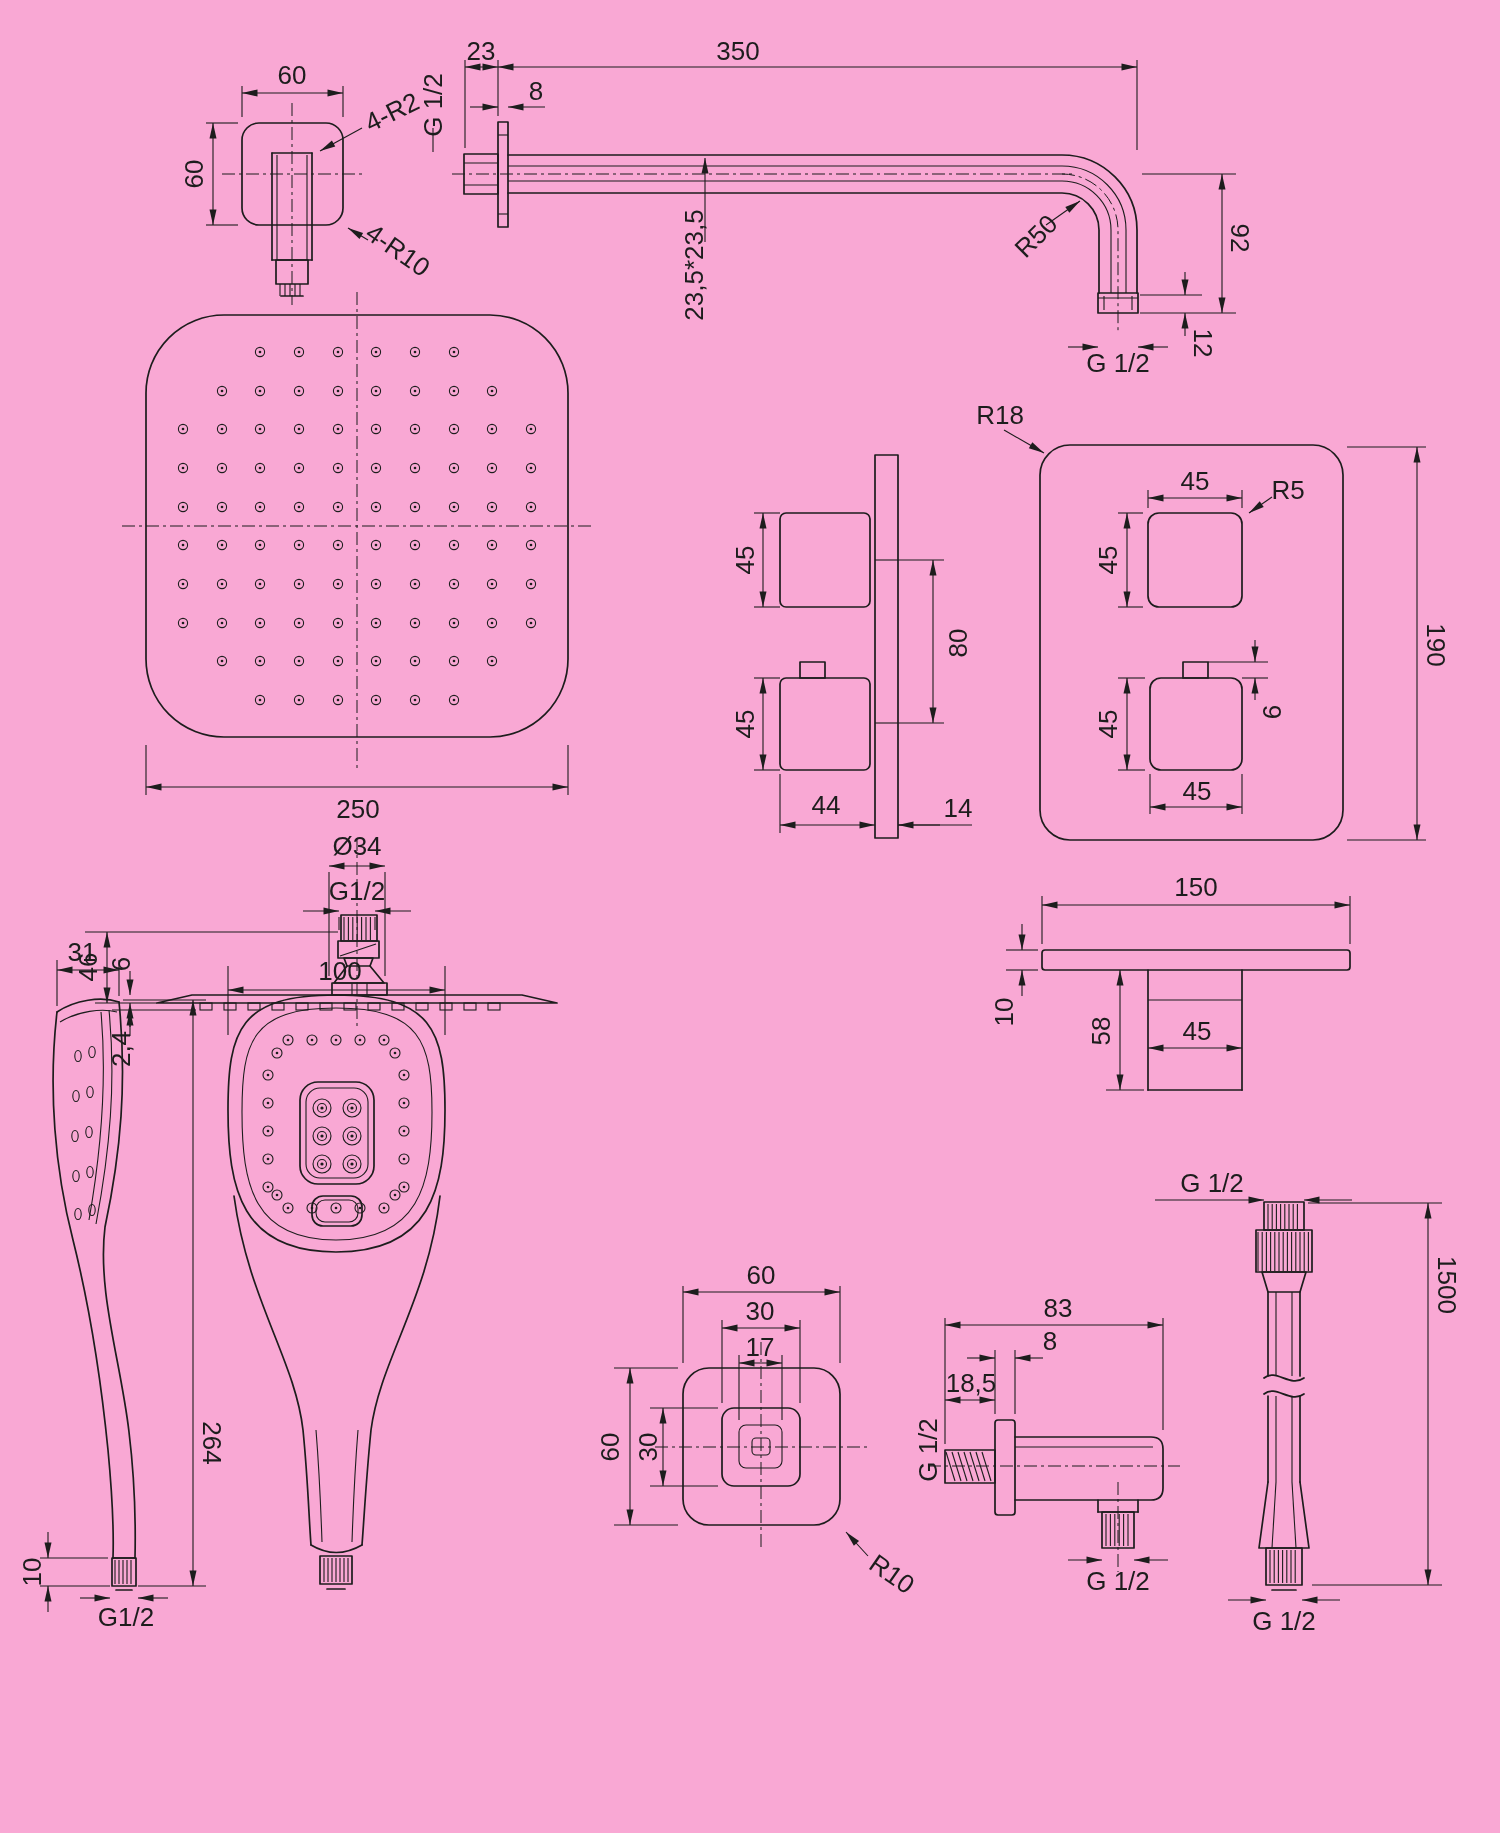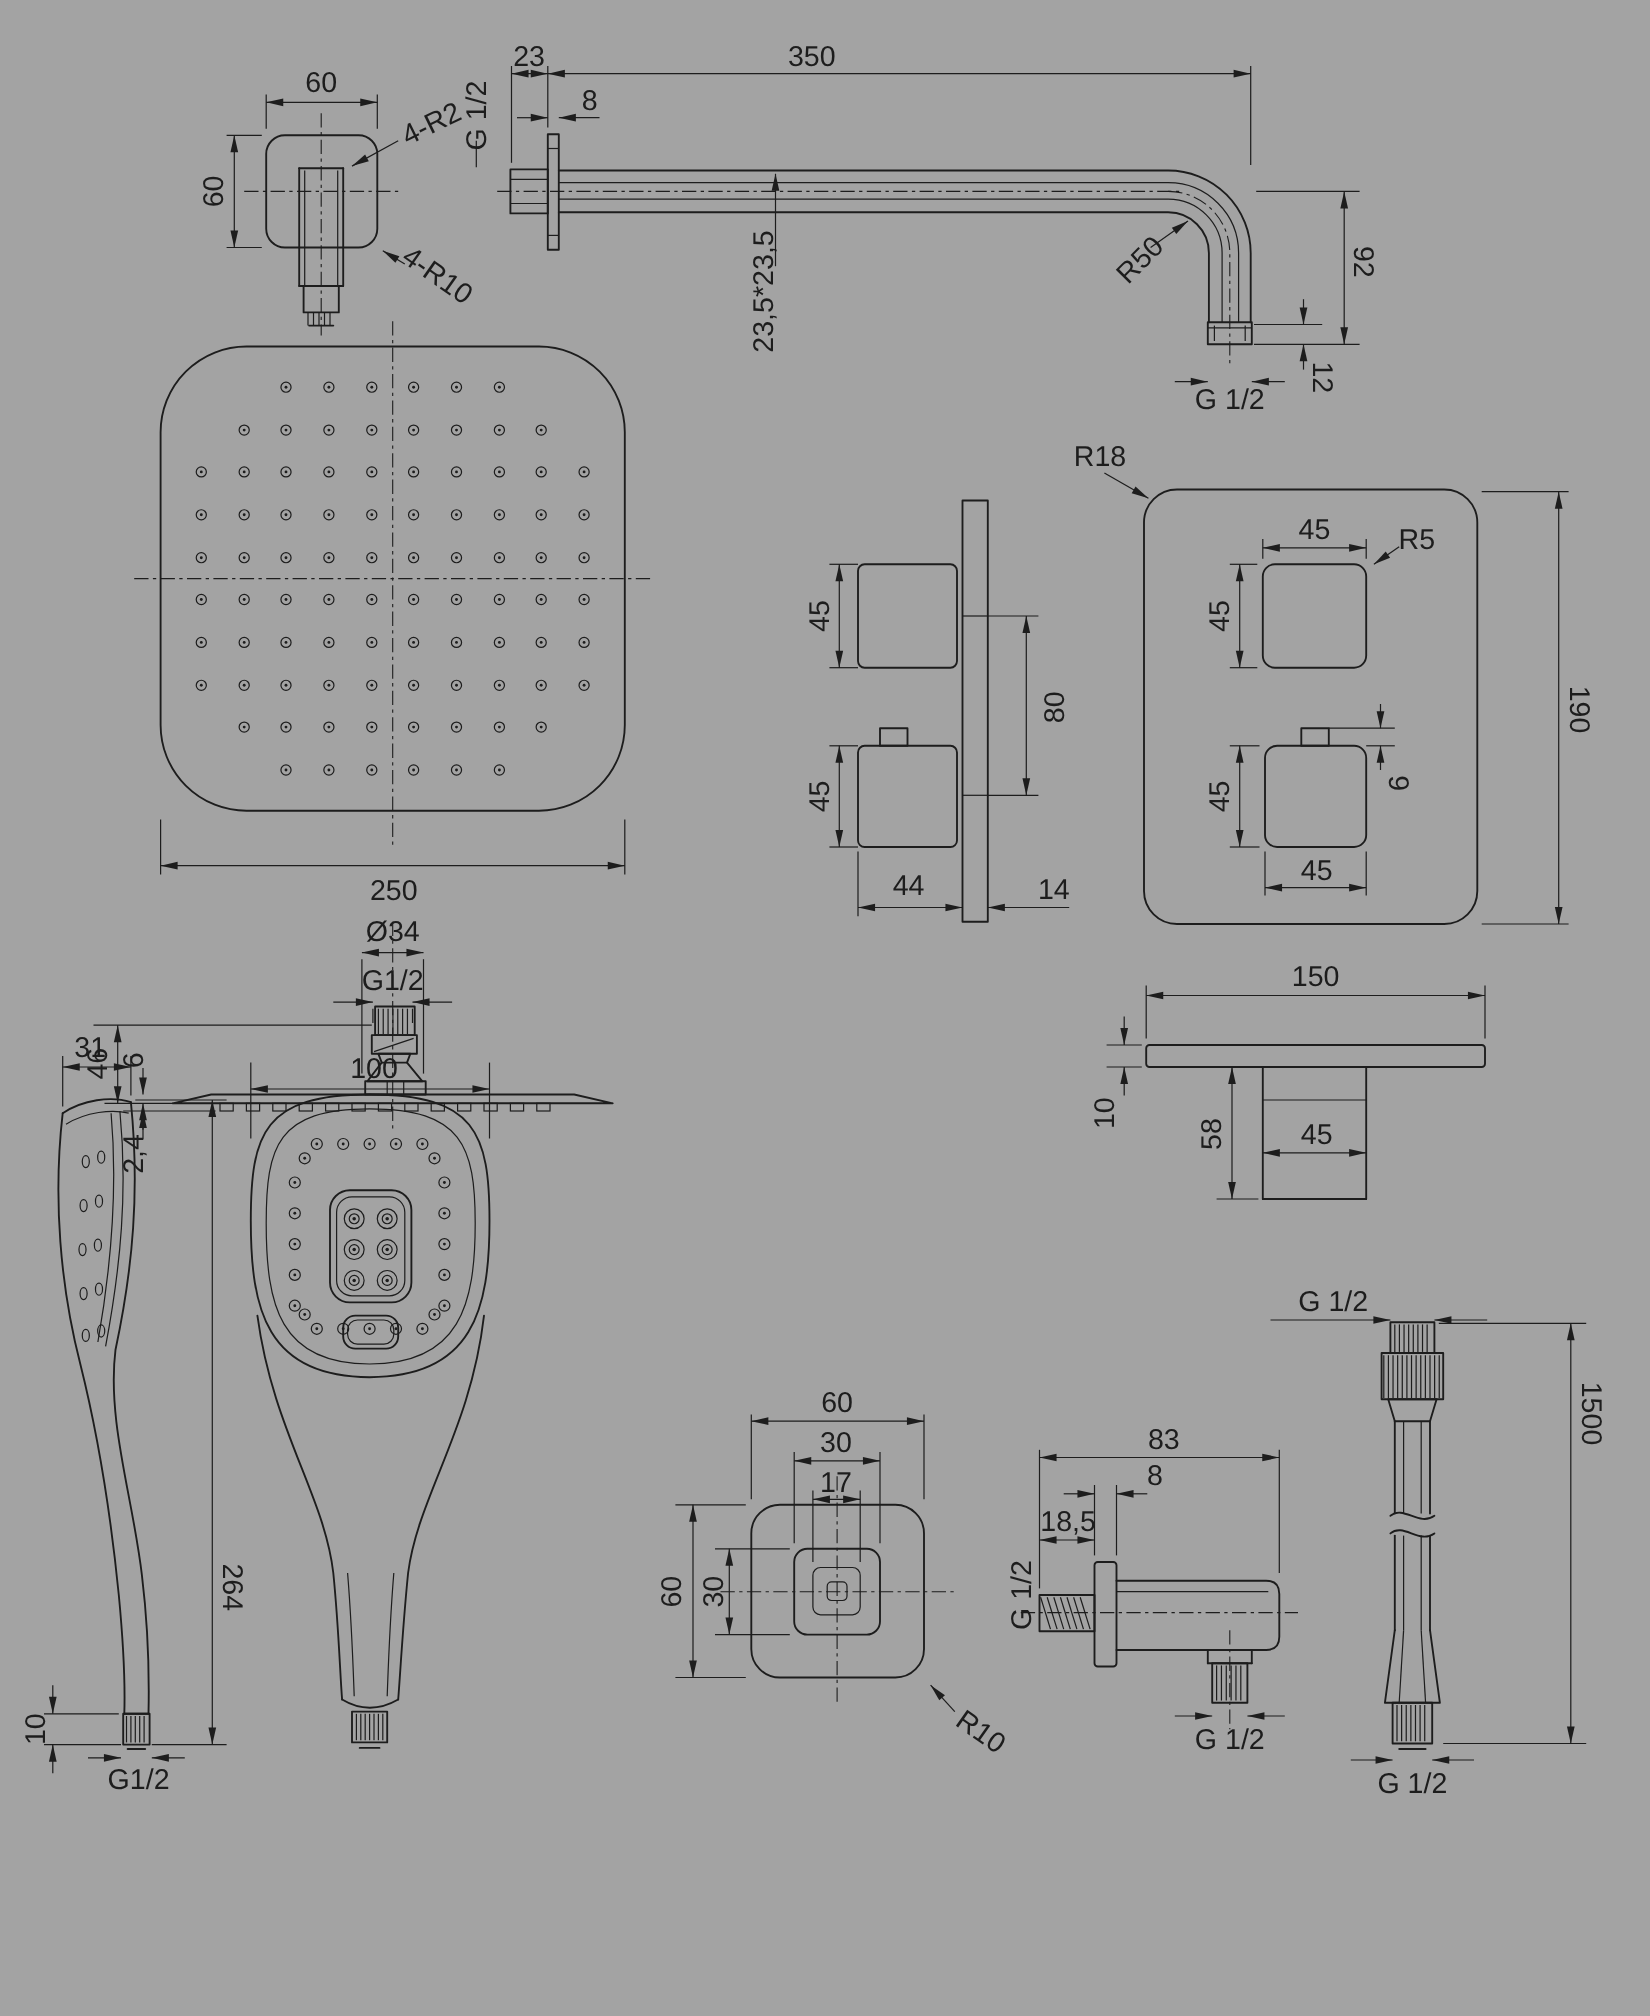--- a/index.html
+++ b/index.html
@@ -1,16 +1,16 @@
 <!DOCTYPE html>
 <html><head>
 <meta charset="utf-8">
 <style>
   html,body{margin:0;padding:0;background:#fff}
-  .stage{position:relative;width:1500px;height:1833px;background:#a3a3a3;font-family:"Liberation Sans",sans-serif;overflow:hidden}
+  .stage{position:relative;width:1500px;height:1833px;background:#f9a8d4;font-family:"Liberation Sans",sans-serif;overflow:hidden}
   .stage svg{position:absolute;left:0;top:0}
   .o{fill:none;stroke:#1d1d1d;stroke-width:1.7;stroke-linejoin:round;stroke-linecap:round}
   .t{fill:none;stroke:#1d1d1d;stroke-width:1.1;stroke-linecap:butt}
   .cl{fill:none;stroke:#1d1d1d;stroke-width:1;stroke-dasharray:13 4 3 4}
   text{fill:#1d1d1d;font-size:26px;font-family:"Liberation Sans",sans-serif;text-anchor:middle}
 </style>
 </head>
 <body>
 
 <div class="stage">

